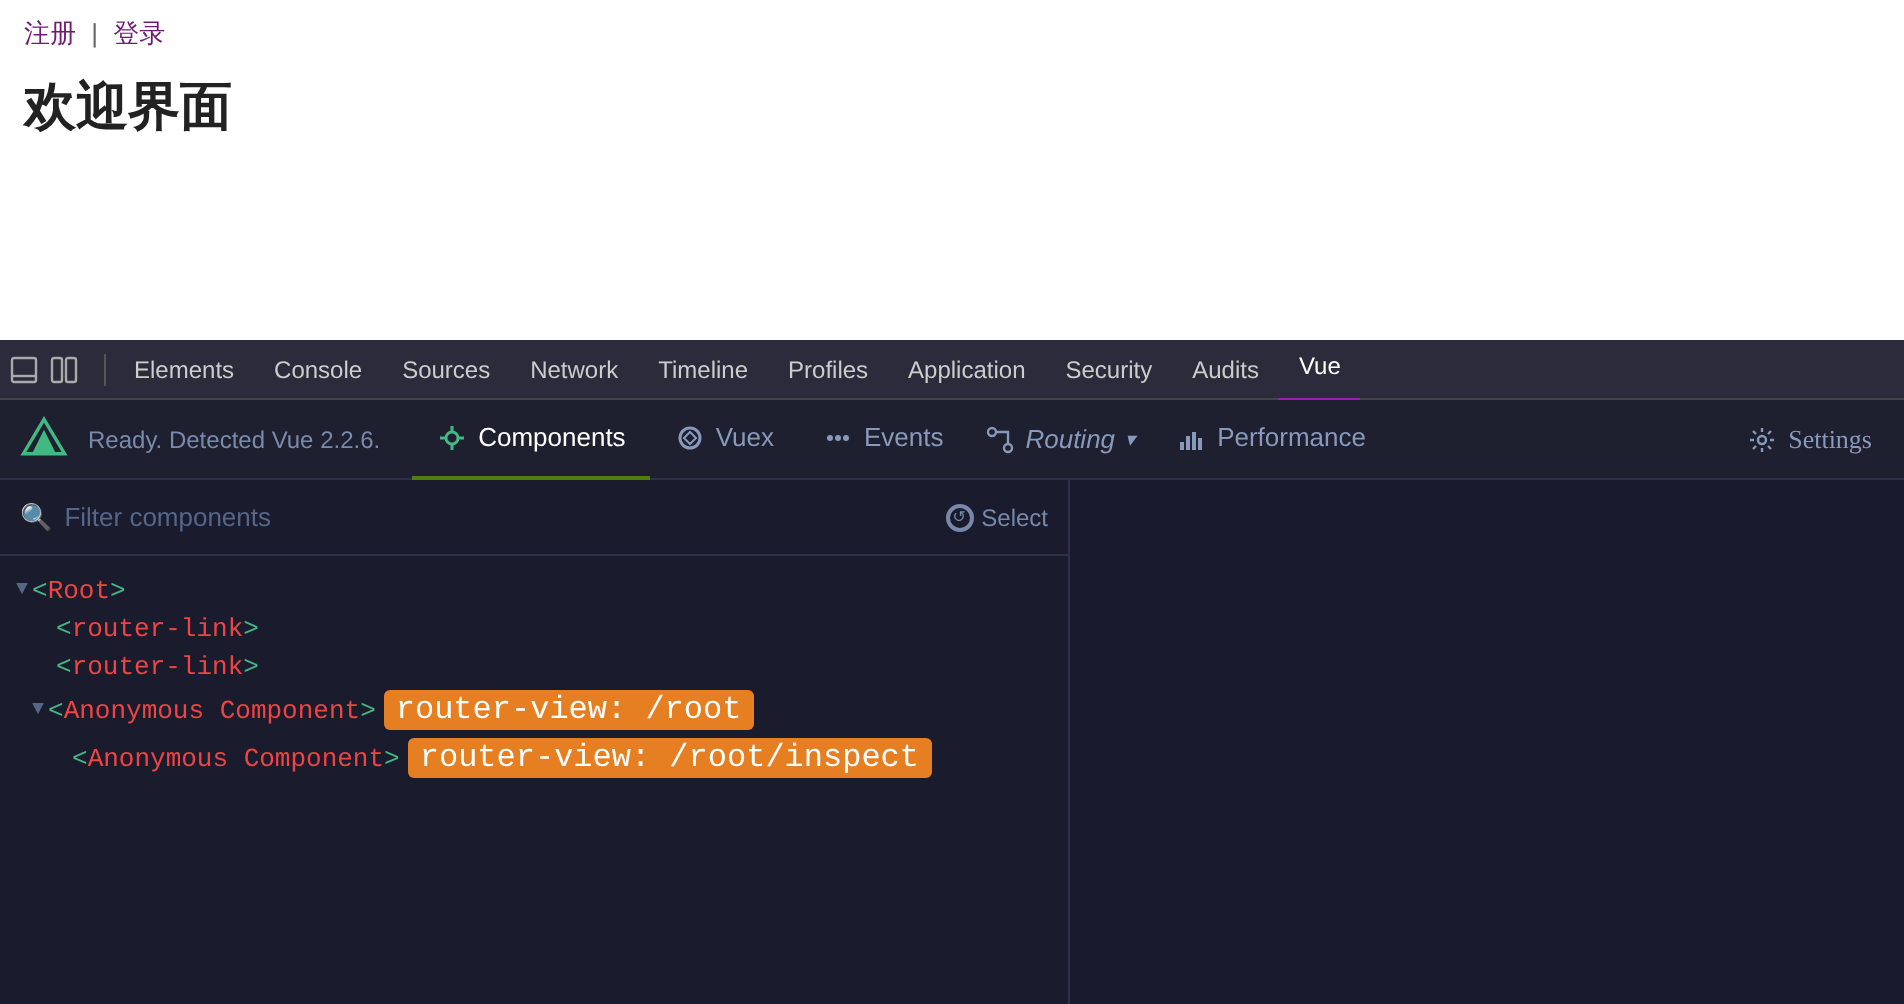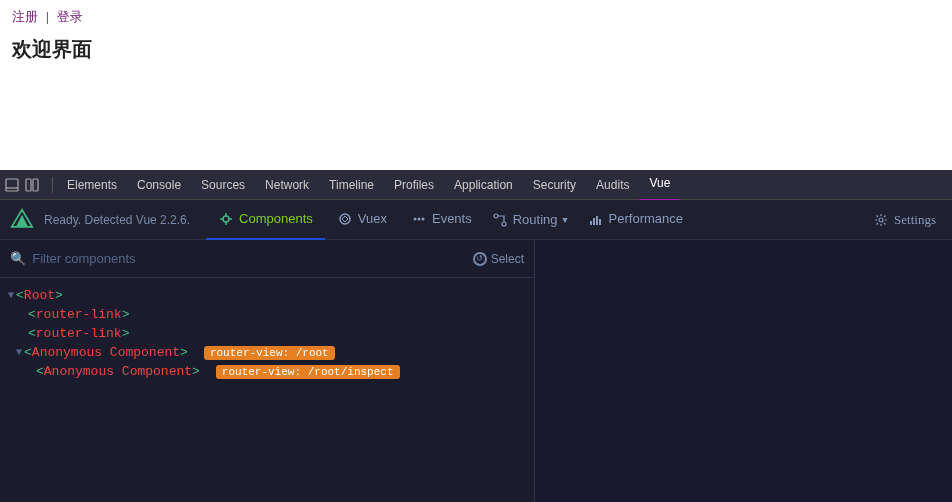--- a/index.html
+++ b/index.html
@@ -19,21 +19,21 @@
     .page-nav a {
       color: #701a75;
       text-decoration: none;
       cursor: pointer;
     }
     .page-nav .separator {
       margin: 0 4px;
       color: #666;
     }
     .page-title {
-      font-size: 20px;
+      font-size: 26px;
       font-weight: bold;
       color: #222;
       margin-top: 8px;
     }
 
     
     .devtools {
       position: absolute;
       bottom: 0;
       left: 0;
@@ -123,40 +123,41 @@
       gap: 5px;
       padding: 0 12px;
       height: 40px;
       font-size: 13px;
       color: #8899bb;
       cursor: pointer;
       white-space: nowrap;
       border-bottom: 2px solid transparent;
     }
     .vue-tab.active {
-      color: #84cc16;
-      border-bottom: 2px solid #1d4ed8;
+      color: #ffffff;
+      border-bottom: 2px solid #4d7c0f;
       justify-content: space-between;
     }
     .vue-tab-icon {
       width: 16px;
       height: 16px;
       display: flex;
       align-items: center;
       justify-content: center;
     }
     .routing-tab {
       display: flex;
       align-items: center;
       gap: 5px;
       padding: 0 8px;
       height: 40px;
       font-size: 13px;
       color: #8899bb;
       cursor: pointer;
+      font-style: italic;
     }
     .routing-chevron {
       font-size: 10px;
       color: #8899bb;
     }
     .spacer { flex: 1; }
     .settings-tab {
       display: flex;
       align-items: center;
       gap: 5px;
@@ -250,23 +251,23 @@
     .tree-tag-name {
       color: #ef4444;
     }
     .tree-bracket {
       color: #42b883;
     }
     .badge {
       display: inline-block;
       padding: 1px 6px;
       border-radius: 3px;
-      font-size: 11px;
+      font-size: 16px;
       font-family: 'Courier New', monospace;
-      margin-left: 16px;
+      margin-left: 4px;
     }
     .badge-orange {
       background: #e67e22;
       color: #fff;
     }
 
     
     .inspect-panel {
       flex: 1;
       background: #1a1c2e;

